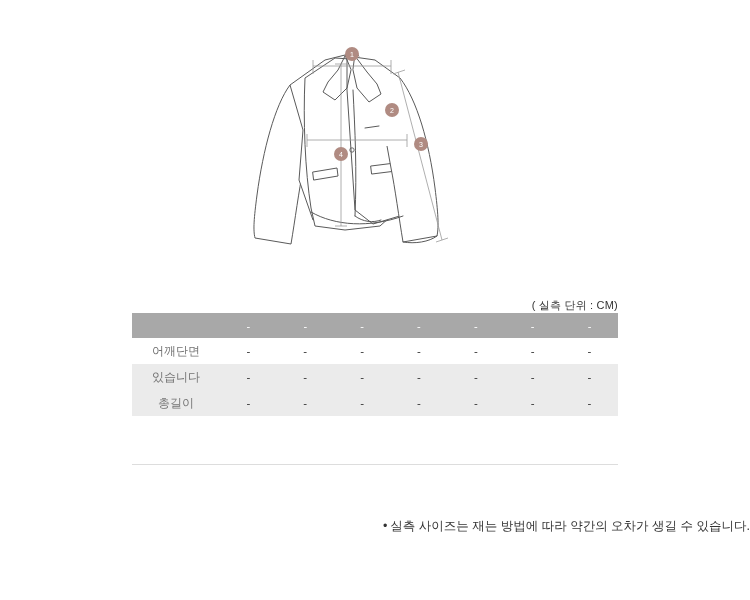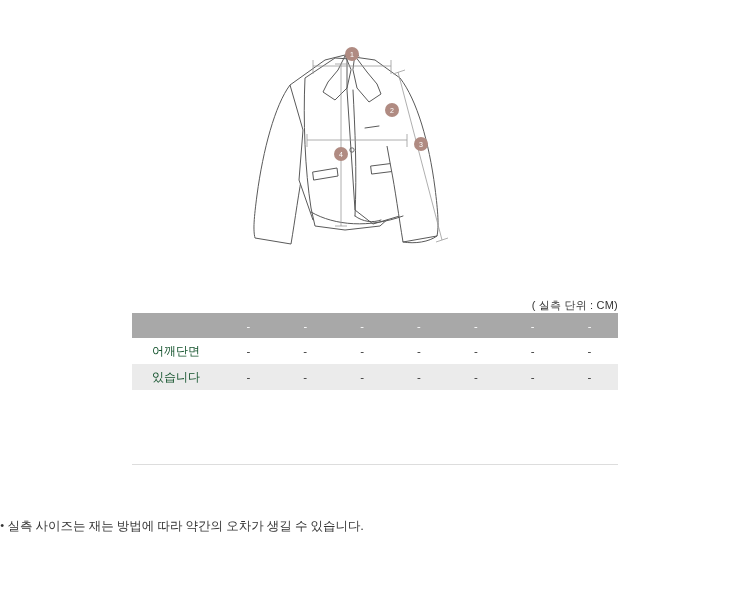--- a/index.html
+++ b/index.html
@@ -64,45 +64,44 @@
   .size-table thead th {
     background: #a8a8a8;
     color: #ffffff;
     height: 25px;
     font-size: 11px;
   }
   .size-table tbody tr.alt td {
     background: #ebebeb;
   }
   .size-table tbody tr td:first-child {
-    color: #14532d;
+    color: #737373;
     font-size: 12px;
   }
   .col-label { width: 88px; }
 
   
   .divider {
     position: absolute;
     left: 132px;
     top: 464px;
     width: 486px;
     height: 1px;
     background: #dddddd;
   }
 
   
   .footnote {
     position: absolute;
     left: 0;
     top: 518px;
     width: 750px;
-    text-align: left;
+    text-align: right;
     font-size: 12.5px;
     color: #333333;
-    font-family: Liberation Serif, serif;
   }
   .footnote .bullet {
     color: #333333;
     margin-right: 3px;
   }
 
   
   .garment-line {
     fill: none;
     stroke: #5a5a5a;
@@ -231,20 +230,30 @@
       <tr class="alt">
         <td class="col-label">있습니다</td>
         <td>-</td>
         <td>-</td>
         <td>-</td>
         <td>-</td>
         <td>-</td>
         <td>-</td>
         <td>-</td>
       </tr>
+      <tr class="alt">
+        <td class="col-label">총길이</td>
+        <td>-</td>
+        <td>-</td>
+        <td>-</td>
+        <td>-</td>
+        <td>-</td>
+        <td>-</td>
+        <td>-</td>
+      </tr>
     </tbody>
   </table>
 
   <div class="divider"></div>
 
   <div class="footnote">
     <span class="bullet">•</span><span>실측 사이즈는 재는 방법에 따라 약간의 오차가 생길 수 있습니다.</span>
   </div>
 
 </div>

